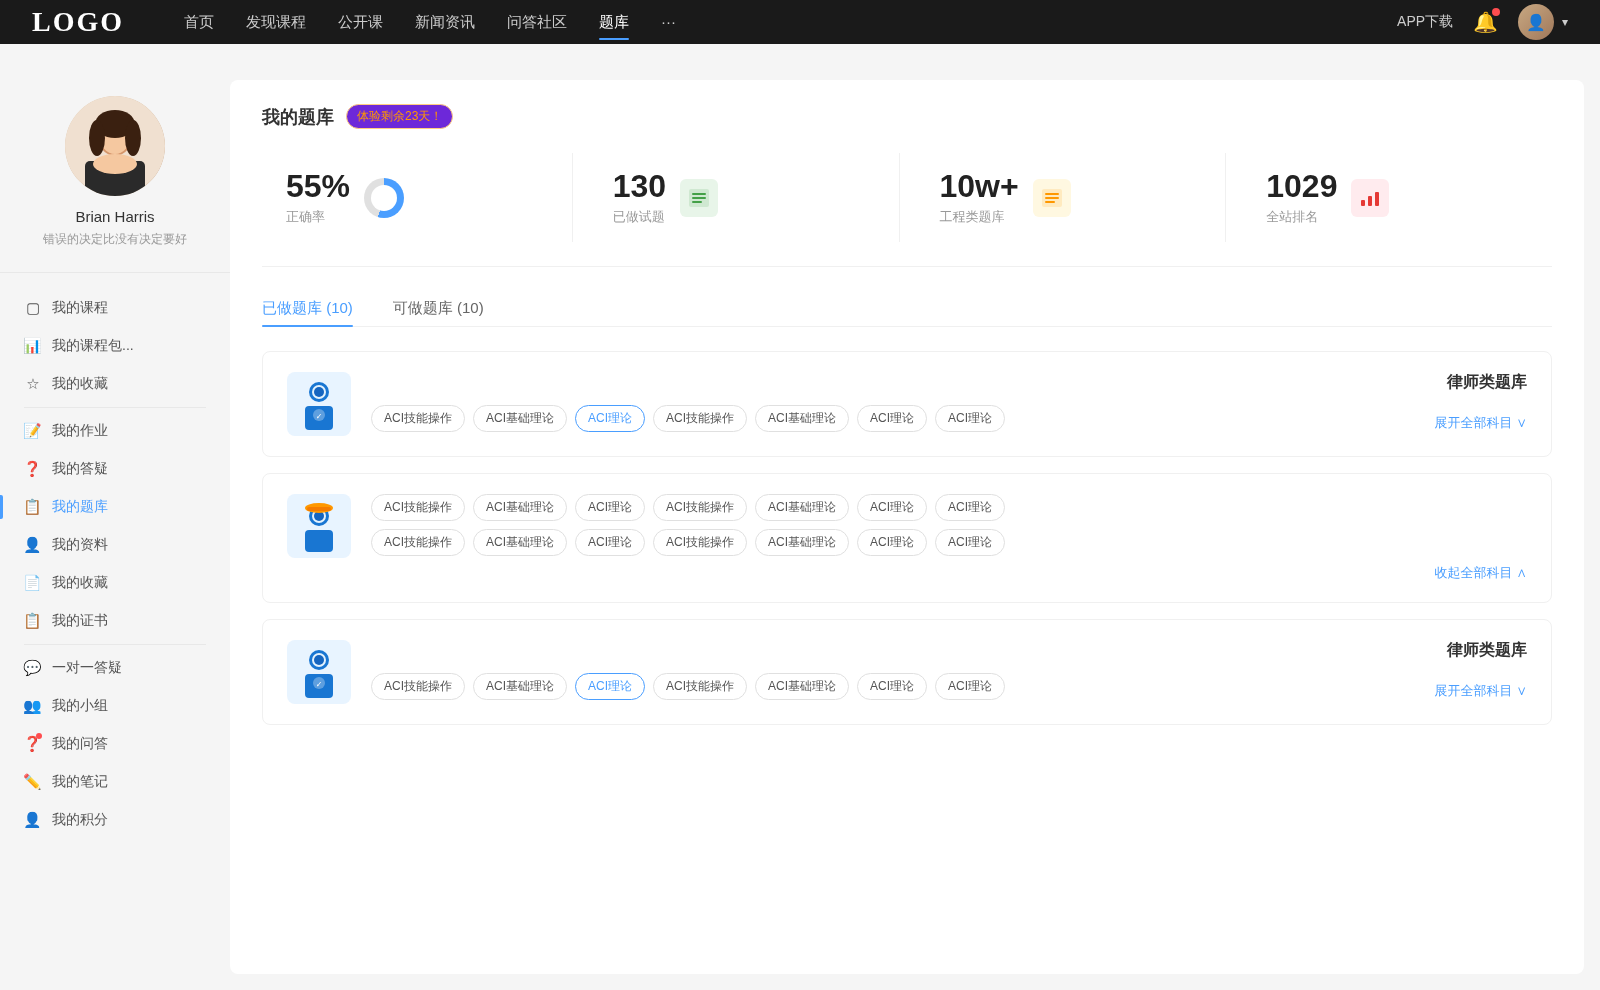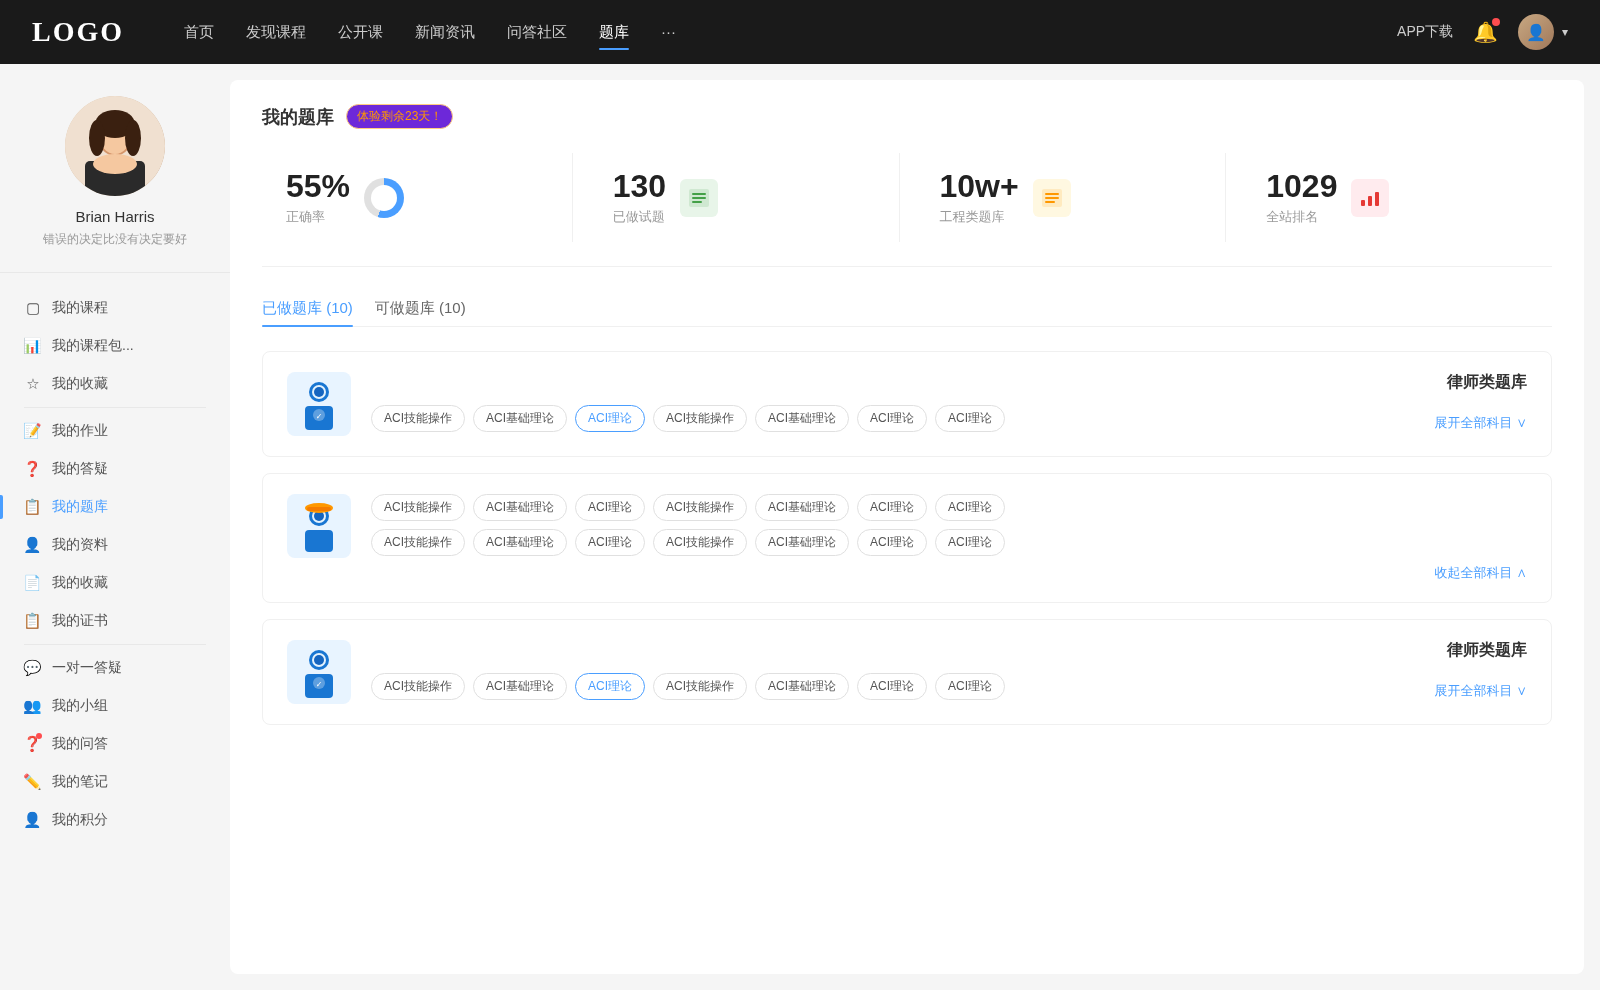--- a/index.html
+++ b/index.html
@@ -1,21 +1,21 @@
 <!DOCTYPE html>
 <html><head>
   <meta charset="utf-8">
   <style>
     * { box-sizing: border-box; margin: 0; padding: 0; }
     body { font-family: -apple-system, BlinkMacSystemFont, 'PingFang SC', 'Microsoft YaHei', sans-serif; background: #f5f5f5; color: #333; font-size: 14px; }
 
     
     .navbar {
       background: #1a1a1a;
-      height: 64px;
+      height: 44px;
       display: flex;
       align-items: center;
       padding: 0 32px;
       position: fixed;
       top: 0; left: 0; right: 0;
       z-index: 100;
       text-align: right;
     }
     .navbar-logo {
       color: white;
@@ -233,21 +233,21 @@
     }
     .stat-label {
       font-size: 13px;
       color: #999;
       margin-top: 4px;
     }
 
     
     .tabs-row {
       display: flex;
-      gap: 22px;
+      gap: 40px;
       margin-bottom: 24px;
       border-bottom: 1px solid #f0f0f0;
     }
     .tab-item {
       padding: 8px 0;
       font-size: 15px;
       color: #666;
       cursor: pointer;
       position: relative;
     }

